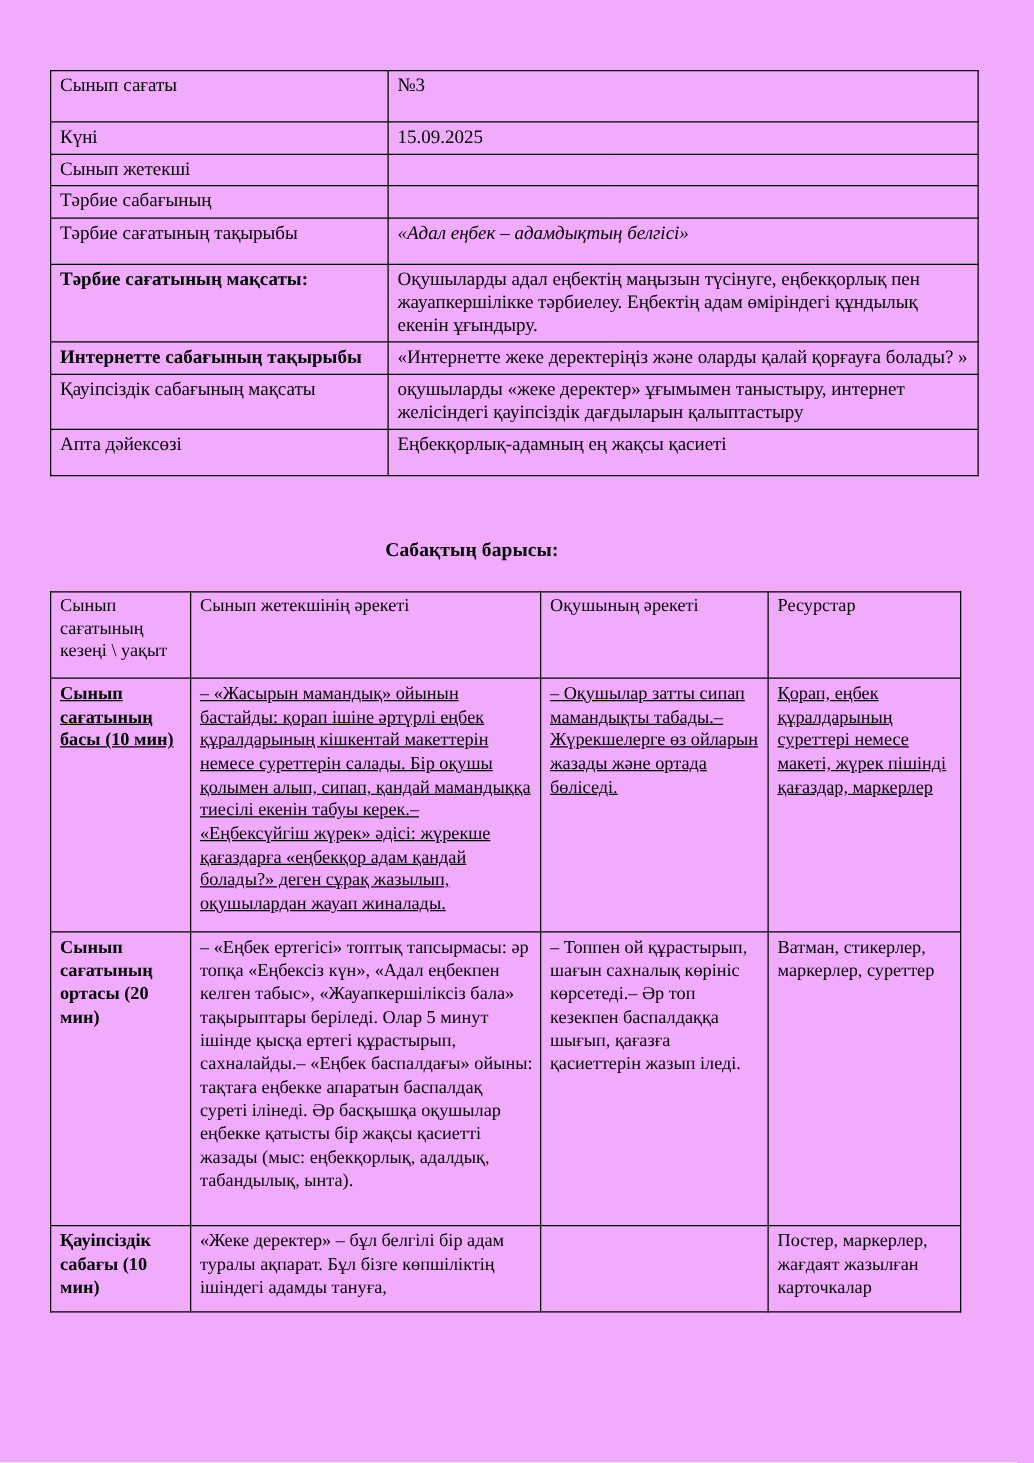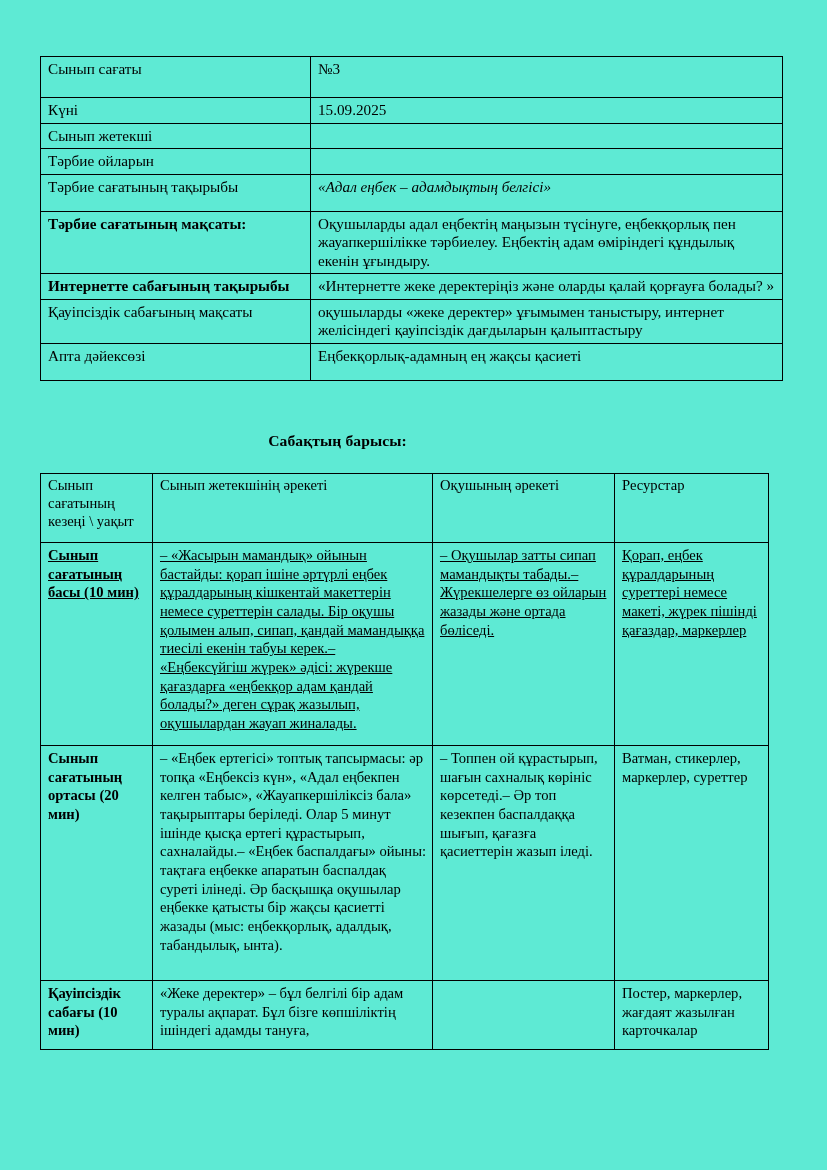--- a/index.html
+++ b/index.html
@@ -15,21 +15,21 @@
     color: #000000;
     -webkit-font-smoothing: antialiased;
   }
   .page {
     position: relative;
     width: 827px;
     height: 1170px;
     box-sizing: border-box;
     padding: 0;
     overflow: hidden;
-    background: #5eead4;
+    background: #f0abfc;
   }
 
   
   table.doc-table {
     border-collapse: collapse;
     table-layout: fixed;
     border: 1px solid #000;
   }
   table.doc-table td,
   table.doc-table th {
@@ -63,20 +63,21 @@
   
   .section-title {
     position: absolute;
     left: 0;
     top: 432px;
     width: 675px;
     text-align: center;
     font-size: 15.6px;
     font-weight: bold;
     letter-spacing: 0.1px;
+    padding-left: 40px;
   }
 
   
   .flow-table {
     position: absolute;
     left: 40px;
     top: 473px;
     width: 728px;
     font-size: 14.6px;
   }
@@ -115,21 +116,21 @@
       </tr>
       <tr>
         <td class="label-cell">Күні</td>
         <td colspan="2">15.09.2025</td>
       </tr>
       <tr>
         <td class="label-cell">Сынып жетекші</td>
         <td colspan="2"></td>
       </tr>
       <tr>
-        <td class="label-cell">Тәрбие ойларын</td>
+        <td class="label-cell">Тәрбие сабағының</td>
         <td colspan="2"></td>
       </tr>
       <tr>
         <td class="label-cell">Тәрбие сағатының тақырыбы</td>
         <td class="italic-val tall-2" colspan="2">«Адал еңбек – адамдықтың белгісі»</td>
       </tr>
       <tr>
         <td class="label-cell bold-label">Тәрбие сағатының мақсаты:</td>
         <td colspan="2">Оқушыларды адал еңбектің маңызын түсінуге, еңбекқорлық пен жауапкершілікке тәрбиелеу. Еңбектің адам өміріндегі құндылық екенін ұғындыру.</td>
       </tr>

